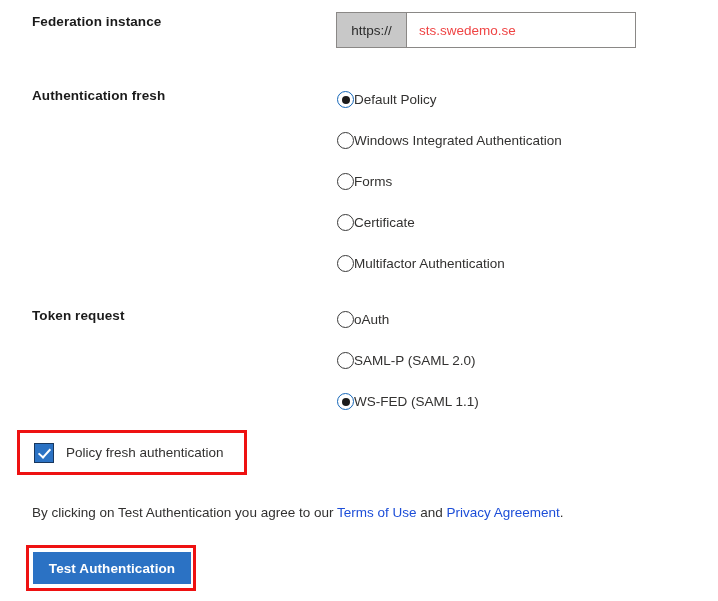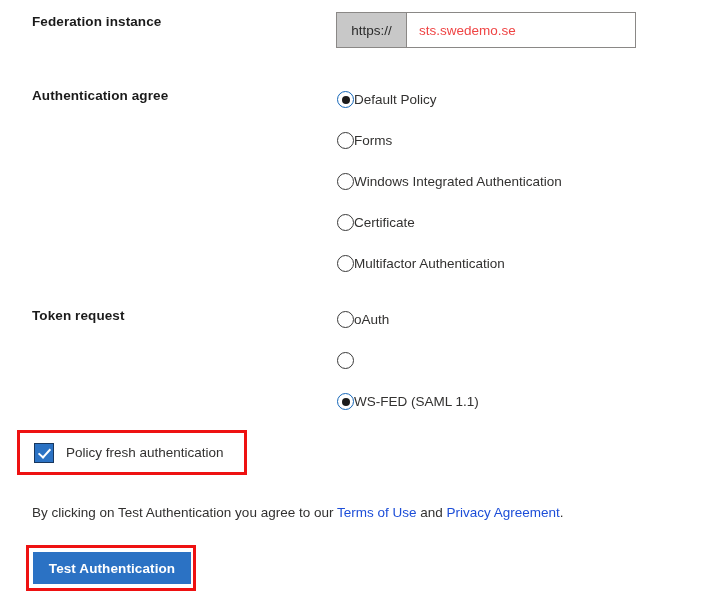--- a/index.html
+++ b/index.html
@@ -212,36 +212,36 @@
 
 <div class="form-row" id="federation-row">
   <div class="row-label">Federation instance</div>
   <div class="input-group">
     <div class="input-prefix">https://</div>
     <div class="input-value" placeholder="">sts.swedemo.se</div>
   </div>
 </div>
 
 <div class="form-row" id="auth-type-row">
-  <div class="row-label">Authentication agree</div>
+  <div class="row-label">Authentication fresh</div>
   <div class="radio-list">
 
     <div class="radio-item checked">
       <span class="radio-mark"></span>
       <span class="radio-label">Default Policy</span>
     </div>
 
     <div class="radio-item">
       <span class="radio-mark"></span>
+      <span class="radio-label">Windows Integrated Authentication</span>
+    </div>
+
+    <div class="radio-item">
+      <span class="radio-mark"></span>
       <span class="radio-label">Forms</span>
-    </div>
-
-    <div class="radio-item">
-      <span class="radio-mark"></span>
-      <span class="radio-label">Windows Integrated Authentication</span>
     </div>
 
     <div class="radio-item">
       <span class="radio-mark"></span>
       <span class="radio-label">Certificate</span>
     </div>
 
     <div class="radio-item">
       <span class="radio-mark"></span>
       <span class="radio-label">Multifactor Authentication</span>
@@ -254,20 +254,21 @@
   <div class="row-label">Token request</div>
   <div class="radio-list">
 
     <div class="radio-item">
       <span class="radio-mark"></span>
       <span class="radio-label">oAuth</span>
     </div>
 
     <div class="radio-item">
       <span class="radio-mark"></span>
+      <span class="radio-label">SAML-P (SAML 2.0)</span>
     </div>
 
     <div class="radio-item checked">
       <span class="radio-mark"></span>
       <span class="radio-label">WS-FED (SAML 1.1)</span>
     </div>
 
   </div>
 </div>
 

